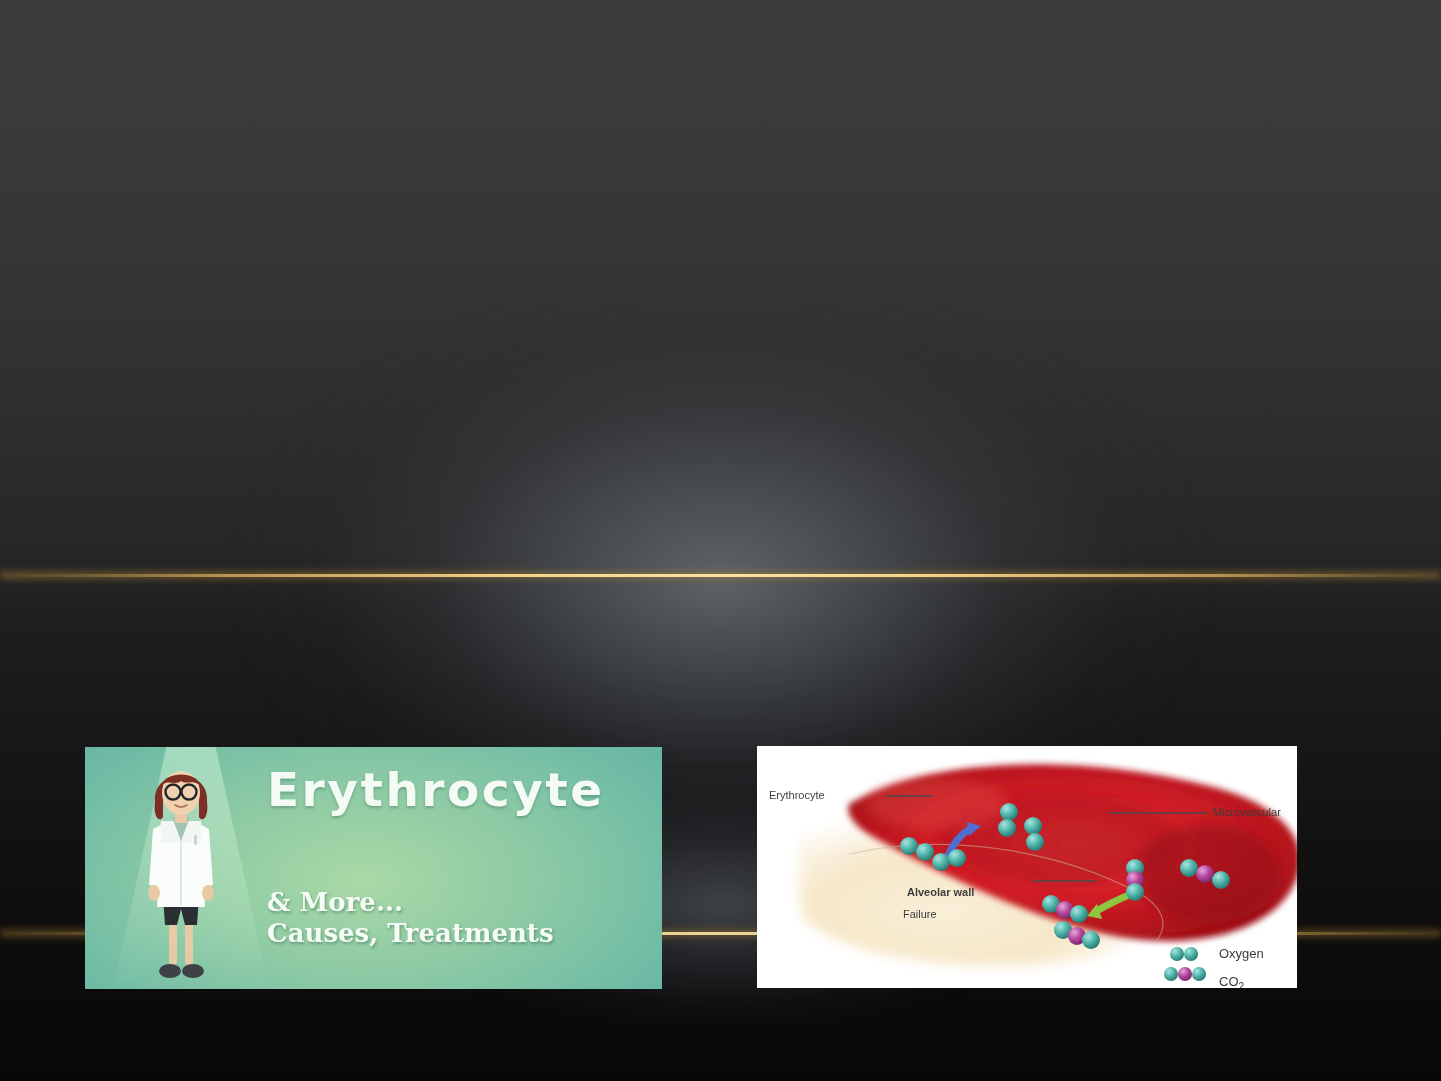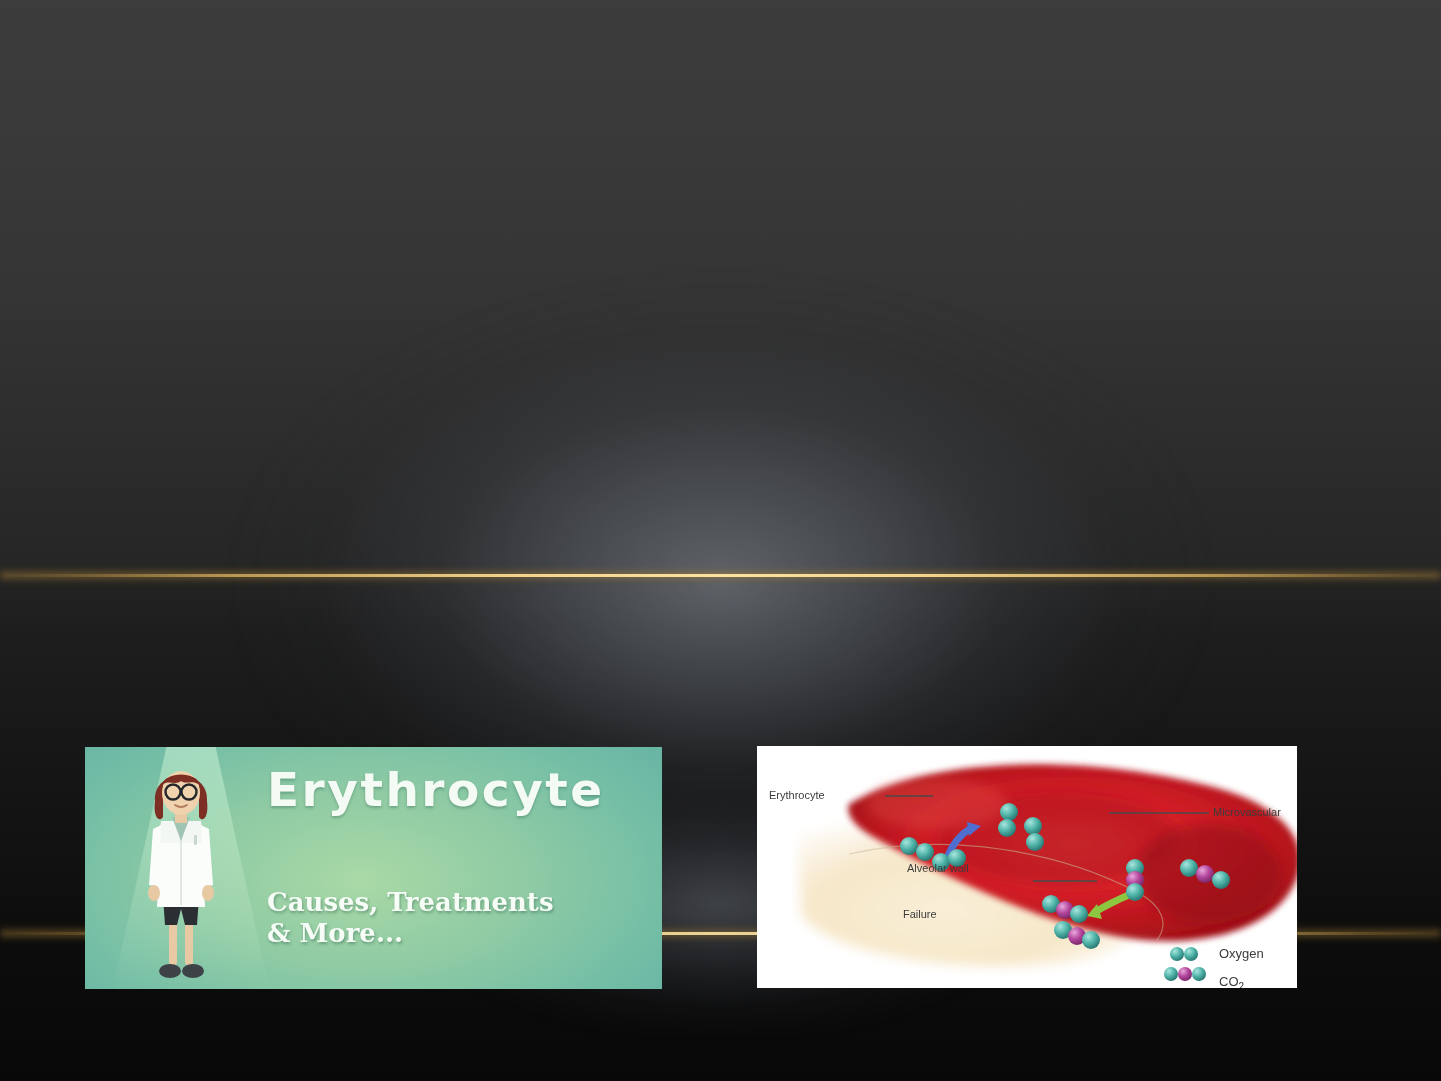--- a/index.html
+++ b/index.html
@@ -252,22 +252,22 @@
       <path d="M49.5 33 L50.5 33" stroke="#23272b" stroke-width="2.4"></path>
 
       <path d="M44 46 Q50 50 56 46" stroke="#b07b5e" stroke-width="1.8" fill="none" stroke-linecap="round"></path>
     </svg>
 
     <div class="rf-title">
       <span>Erythrocyte</span>
     </div>
 
     <div class="rf-sub">
+      <span>&amp; More...</span>
       <span>Causes, Treatments</span>
-      <span>&amp; More...</span>
     </div>
   </div>
 
   <div class="picture" id="picture-gas-exchange">
 
     <svg viewBox="0 0 618 242" width="618" height="242">
       <defs>
         <radialGradient id="bloodGrad" cx="50%" cy="45%" r="62%">
           <stop offset="0%" stop-color="#e03a35"></stop>
           <stop offset="45%" stop-color="#d41f27"></stop>
@@ -368,21 +368,21 @@
         <circle cx="428" cy="228" r="7" fill="url(#cBall)"></circle>
         <circle cx="442" cy="228" r="7" fill="url(#o2Ball)"></circle>
       </g>
     </svg>
 
     
     <div class="dg-label" style="left:12px; top:43px;">Erythrocyte</div>
 
     <div class="dg-label" style="left:456px; top:60px;text-align:right;">Microvascular</div>
 
-    <div class="dg-label" style="left:150px; top:116px;">Alveolar wall</div>
+    <div class="dg-label" style="left:150px; top:140px;font-weight:bold;">Alveolar wall</div>
 
     <div class="dg-label" style="left:146px; top:162px;">Failure</div>
 
     <div class="legend-text" style="left:462px; top:200px;">Oxygen</div>
 
     <div class="legend-text" style="left:462px; top:228px;"><span>CO</span><sub>2</sub></div>
   </div>
 
 </div>
 

